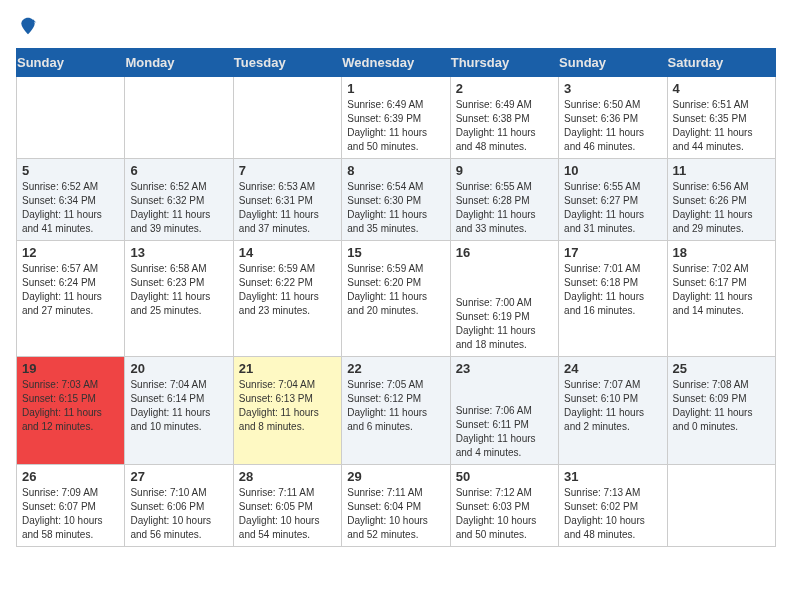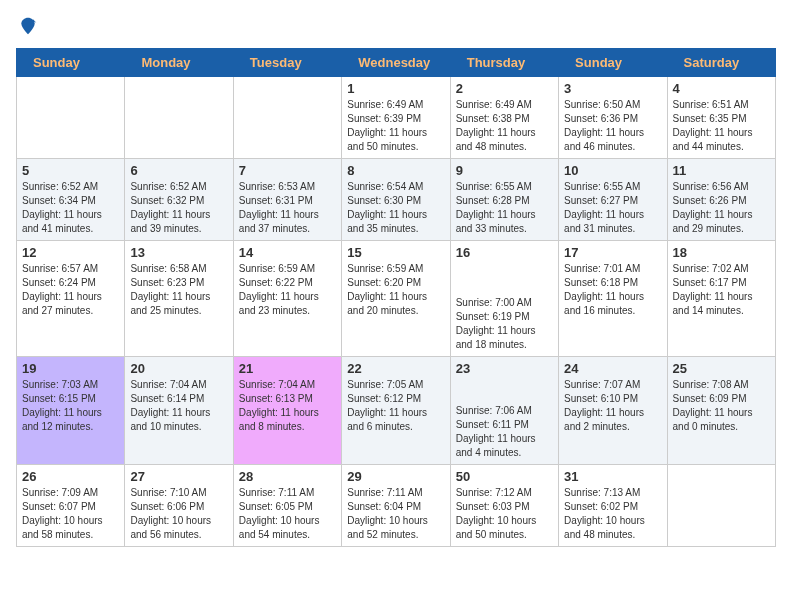--- a/index.html
+++ b/index.html
@@ -47,24 +47,24 @@
       font-size: 14px;
       color: #555;
     }
     .calendar {
       width: 100%;
       border-collapse: collapse;
       border: 1px solid #ccc;
     }
     .calendar th {
       background: #1a5fa8;
-      color: #fdba74;
+      color: #e5e5e5;
       font-size: 13px;
       font-weight: bold;
-      padding: 6px 16px;
+      padding: 6px 0;
       border: 1px solid #1a5fa8;
       text-align: left;
     }
     .calendar td {
       border: 1px solid #ccc;
       vertical-align: top;
       padding: 4px 5px;
       width: 108px;
       min-height: 80px;
       font-size: 10.5px;
@@ -250,35 +250,35 @@
         </td>
         <td>
           <div class="day-num">18</div>
           <div class="day-info" style="white-space: pre-line;">Sunrise: 7:02 AM
 Sunset: 6:17 PM
 Daylight: 11 hours
 and 14 minutes.</div>
         </td>
       </tr>
       <tr>
-        <td style="background: #c4b5fd;">
+        <td style="background: #ef4444;">
           <div class="day-num">19</div>
           <div class="day-info" style="white-space: pre-line;">Sunrise: 7:03 AM
 Sunset: 6:15 PM
 Daylight: 11 hours
 and 12 minutes.</div>
         </td>
         <td style="background: rgb(240, 244, 248);">
           <div class="day-num">20</div>
           <div class="day-info" style="white-space: pre-line;">Sunrise: 7:04 AM
 Sunset: 6:14 PM
 Daylight: 11 hours
 and 10 minutes.</div>
         </td>
-        <td style="background: #f0abfc;">
+        <td style="background: #fef9c3;">
           <div class="day-num">21</div>
           <div class="day-info" style="white-space: pre-line;">Sunrise: 7:04 AM
 Sunset: 6:13 PM
 Daylight: 11 hours
 and 8 minutes.</div>
         </td>
         <td style="background: rgb(240, 244, 248);">
           <div class="day-num">22</div>
           <div class="day-info" style="white-space: pre-line;">Sunrise: 7:05 AM
 Sunset: 6:12 PM

